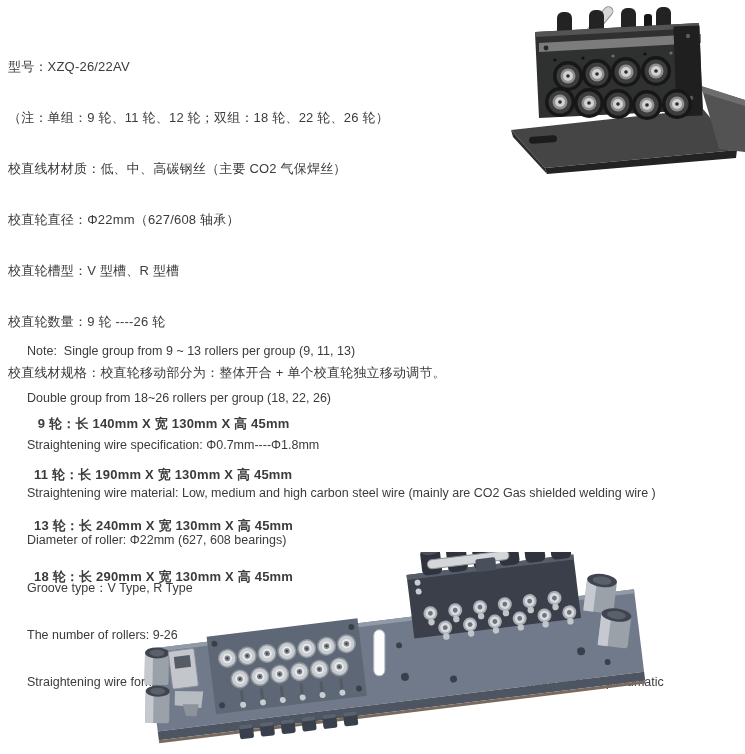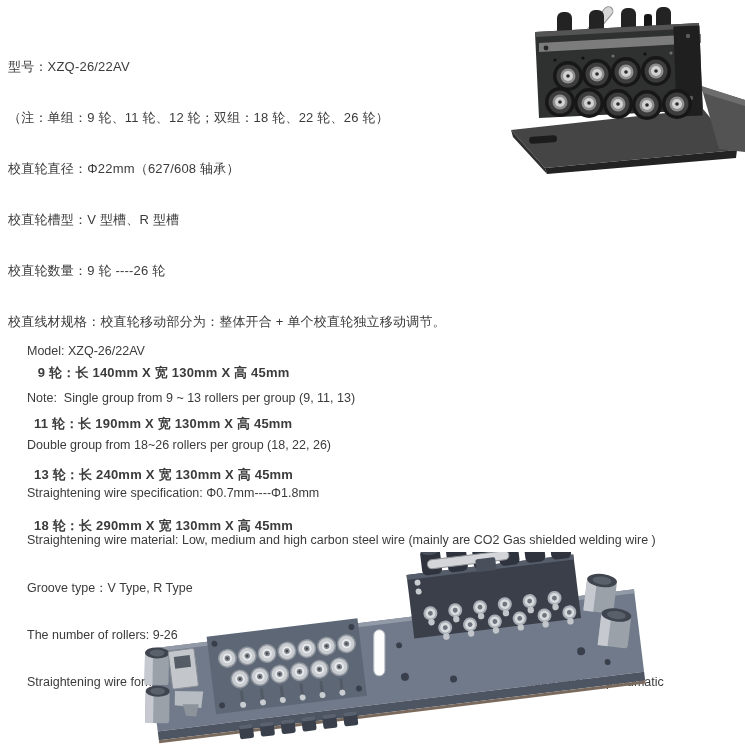--- a/index.html
+++ b/index.html
@@ -52,38 +52,39 @@
   svg { display: block; width: 100%; height: 100%; }
 </style>
 </head>
 <body>
 
 <div class="page">
 
   <div class="cn-block">
     <div class="cn-line">型号：XZQ-26/22AV</div>
     <div class="cn-line">（注：单组：9 轮、11 轮、12 轮；双组：18 轮、22 轮、26 轮）</div>
+    <div class="cn-line">校直线材材质：低、中、高碳钢丝（主要 CO2 气保焊丝）</div>
     <div class="cn-line">校直轮直径：Φ22mm（627/608 轴承）</div>
     <div class="cn-line">校直轮槽型：V 型槽、R 型槽</div>
     <div class="cn-line">校直轮数量：9 轮 ----26 轮</div>
     <div class="cn-line">校直线材规格：校直轮移动部分为：整体开合 + 单个校直轮独立移动调节。</div>
     <div class="cn-line cn-size"> 9 轮：长 140mm X 宽 130mm X 高 45mm</div>
     <div class="cn-line cn-size">11 轮：长 190mm X 宽 130mm X 高 45mm</div>
     <div class="cn-line cn-size">13 轮：长 240mm X 宽 130mm X 高 45mm</div>
     <div class="cn-line cn-size">18 轮：长 290mm X 宽 130mm X 高 45mm</div>
     
     
   </div>
 
   <div class="en-block">
-    <div class="en-line">Model: XZQ-26/22AV</div>
     <div class="en-line">Note:  Single group from 9 ~ 13 rollers per group (9, 11, 13)</div>
     <div class="en-line">Double group from 18~26 rollers per group (18, 22, 26)</div>
     <div class="en-line">Straightening wire specification: Φ0.7mm----Φ1.8mm</div>
     <div class="en-line">Straightening wire material: Low, medium and high carbon steel wire (mainly are CO2 Gas shielded welding wire )</div>
+    <div class="en-line">Diameter of roller: Φ22mm (627, 608 bearings)</div>
     <div class="en-line">Groove type：V Type, R Type</div>
     <div class="en-line">The number of rollers: 9-26</div>
     <div class="en-line">Straightening wire form: Single group: horizontal straightener;        Double group: vertical + horizontal or  pneumatic</div>
     
     
     
     
     
     
     

